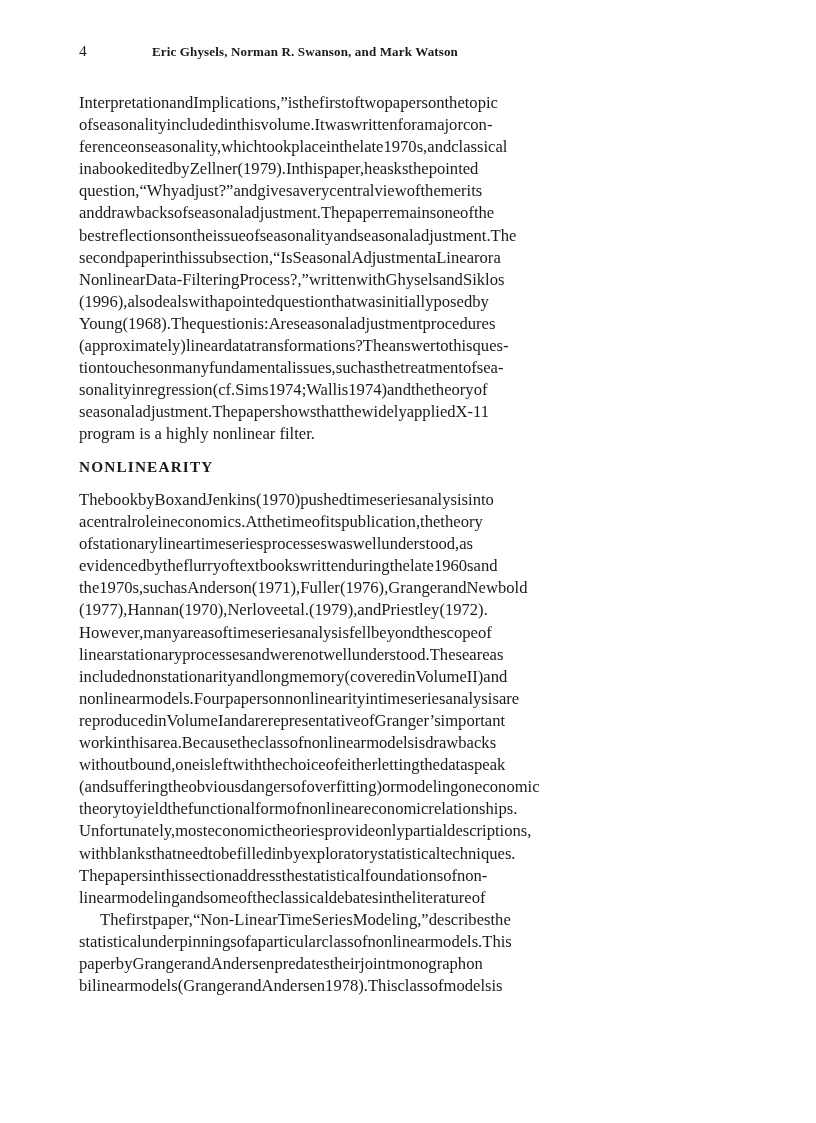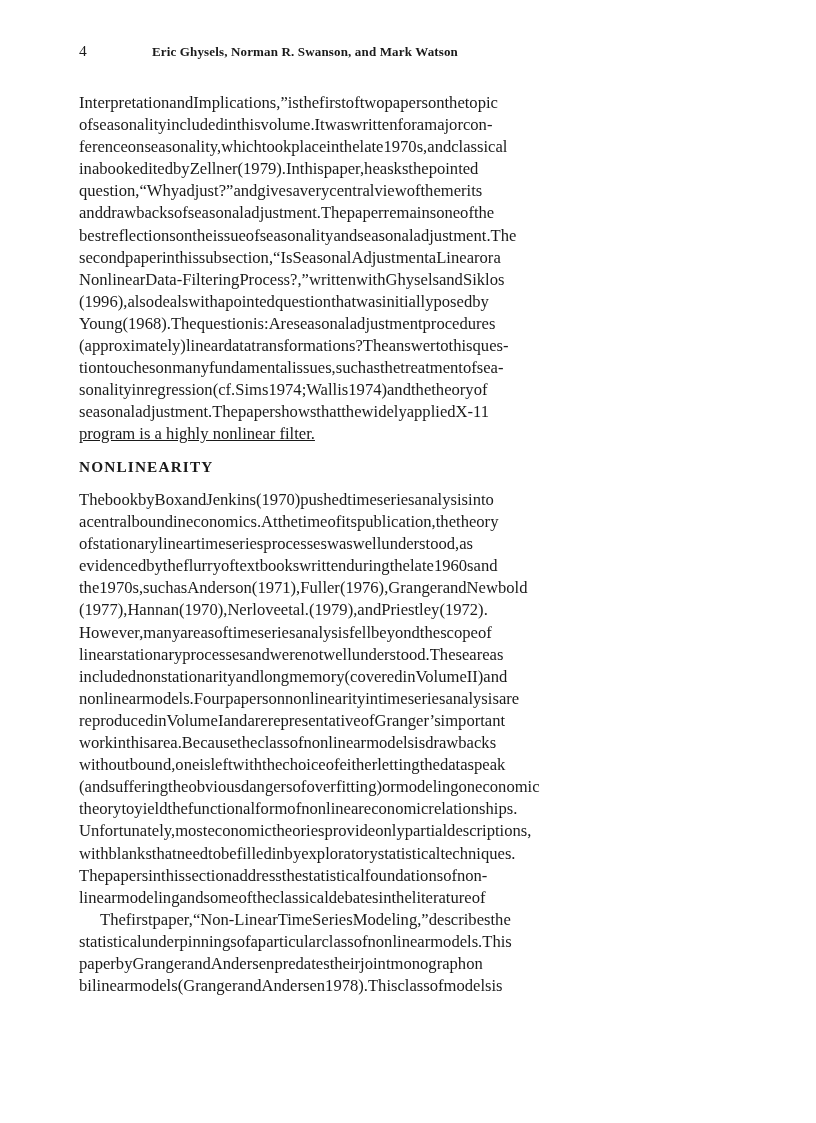--- a/index.html
+++ b/index.html
@@ -68,21 +68,20 @@
     display: flex;
     justify-content: flex-start;
   }
   .tl.just > span.w {
     display: inline-block;
     white-space: pre;
   }
   
   .tl.last {
     display: block;
-    text-decoration: underline;
   }
   .tl.indent {
     text-indent: 0;
   }
   .tl.just.indent {
     padding-left: 21px;
     width: 636px;
   }
   .section-heading {
     display: block;
@@ -320,21 +319,21 @@
         <span class="w">(1970)</span>
         <span class="w">pushed</span>
         <span class="w">time</span>
         <span class="w">series</span>
         <span class="w">analysis</span>
         <span class="w">into</span>
       </span>
       <span class="tl just">
         <span class="w">a</span>
         <span class="w">central</span>
-        <span class="w">bound</span>
+        <span class="w">role</span>
         <span class="w">in</span>
         <span class="w">economics.</span>
         <span class="w">At</span>
         <span class="w">the</span>
         <span class="w">time</span>
         <span class="w">of</span>
         <span class="w">its</span>
         <span class="w">publication,</span>
         <span class="w">the</span>
         <span class="w">theory</span>

